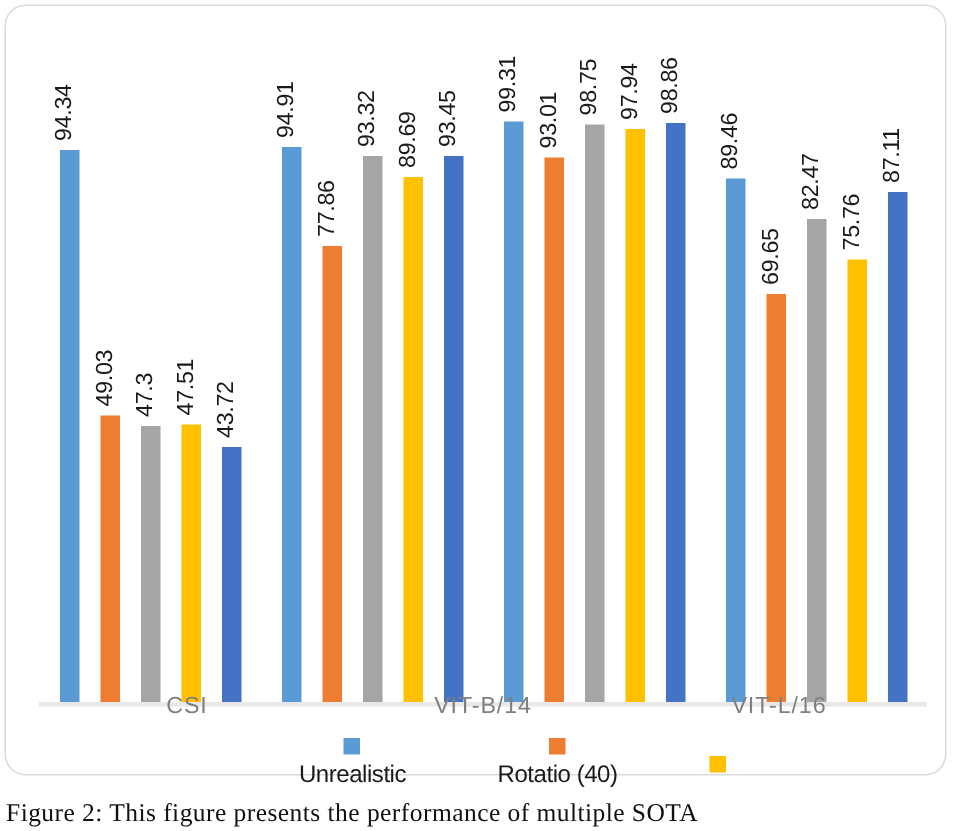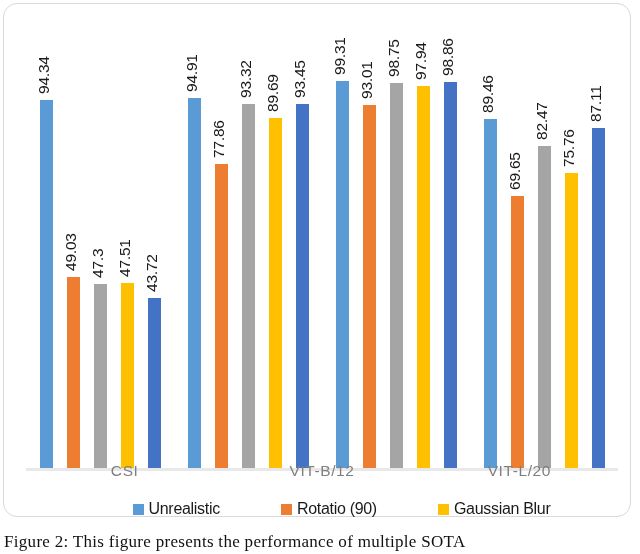--- a/index.html
+++ b/index.html
@@ -120,21 +120,21 @@
     width: 628px;
     height: 22px;
     display: flex;
     flex-direction: row;
     justify-content: center;
     align-items: center;
     gap: 14px;
   }
   .legend-item {
     display: flex;
-    flex-direction: row;
+    flex-direction: column;
     align-items: center;
     gap: 5px;
     padding-left: 47px;
   }
   .legend-swatch {
     width: 11px;
     height: 11px;
     display: block;
   }
   .legend-label {
@@ -254,34 +254,33 @@
           <span class="bar-value" style="bottom: 339.729px;">87.11</span>
           <div class="bar" style="height: 339.729px; background: rgb(68, 114, 196);"></div>
         </div>
       </div>
     </div>
 
   <div id="axis-line"></div>
 
   <div id="category-labels">
       <div class="cat-label">CSI</div>
-      <div class="cat-label">VIT-B/12</div>
-      <div class="cat-label">VIT-L/20</div>
+      <div class="cat-label">VIT-B/14</div>
+      <div class="cat-label">VIT-L/16</div>
     </div>
 
   <div id="legend">
       <div class="legend-item">
         <span class="legend-swatch" style="background: rgb(91, 155, 213);"></span>
         <span class="legend-label">Unrealistic</span>
       </div>
       <div class="legend-item">
         <span class="legend-swatch" style="background: rgb(237, 125, 49);"></span>
-        <span class="legend-label">Rotatio (90)</span>
+        <span class="legend-label">Rotatio (40)</span>
       </div>
       <div class="legend-item">
         <span class="legend-swatch" style="background: rgb(255, 192, 0);"></span>
-        <span class="legend-label">Gaussian Blur</span>
       </div>
     </div>
 
 </div>
 
 <div id="caption">Figure 2: This figure presents the performance of multiple SOTA</div>
 
 </body></html>

